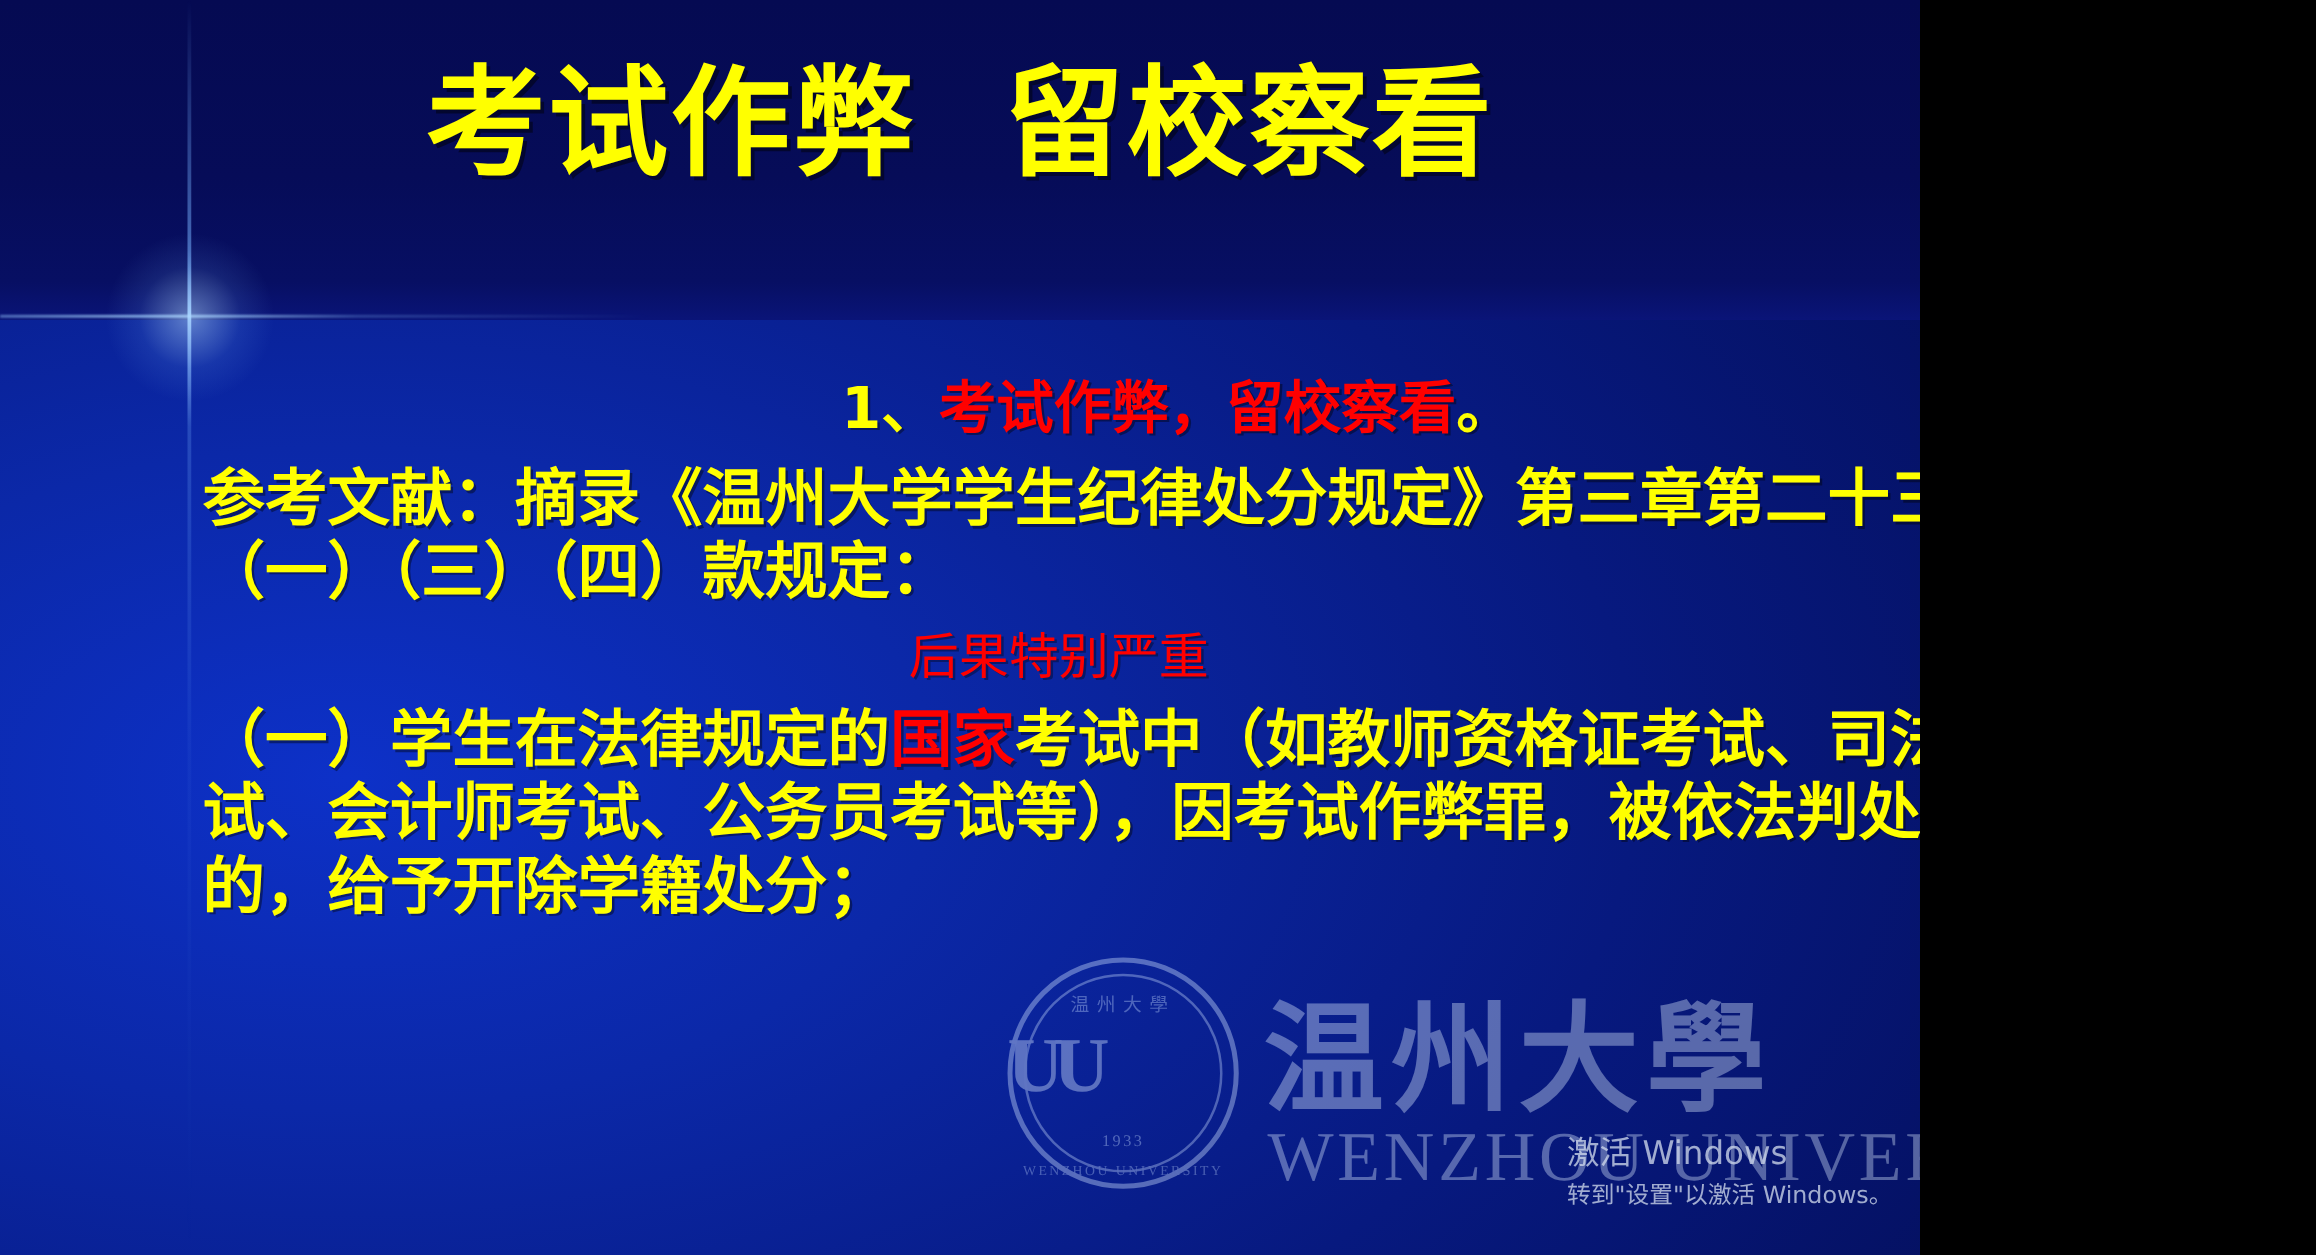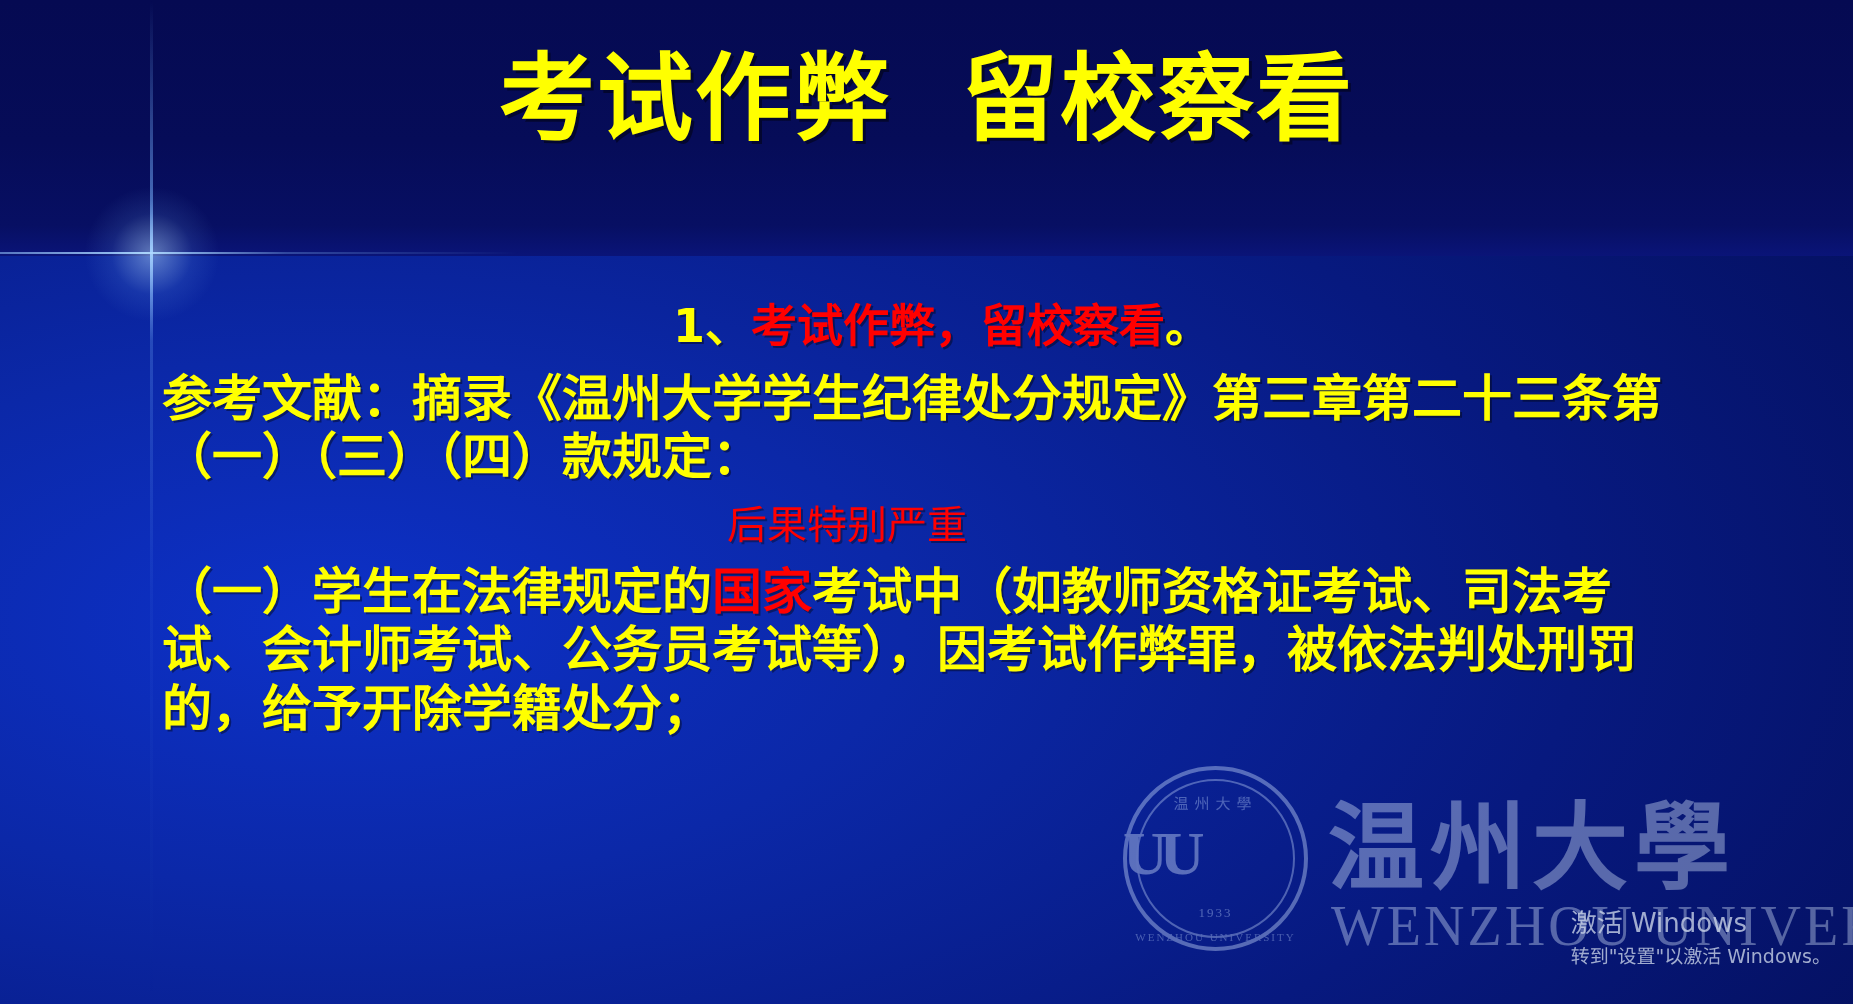--- a/index.html
+++ b/index.html
@@ -3,21 +3,21 @@
 <meta charset="utf-8">
 <title>PPT Slide</title>
 <style>
   html, body {
     margin: 0;
     padding: 0;
     background: #000;
   }
   #slide {
     position: relative;
-    width: 1853px;
+    width: 1536px;
     height: 1004px;
     overflow: hidden;
     font-family: "Liberation Serif", "DejaVu Serif", serif;
     
     background:
       radial-gradient(140% 120% at 18% 62%, #0d31c8 0%, #0b28a8 22%, #07197f 48%, #040f5c 72%, #020844 100%);
   }
   
   .band-top {
     position: absolute;

